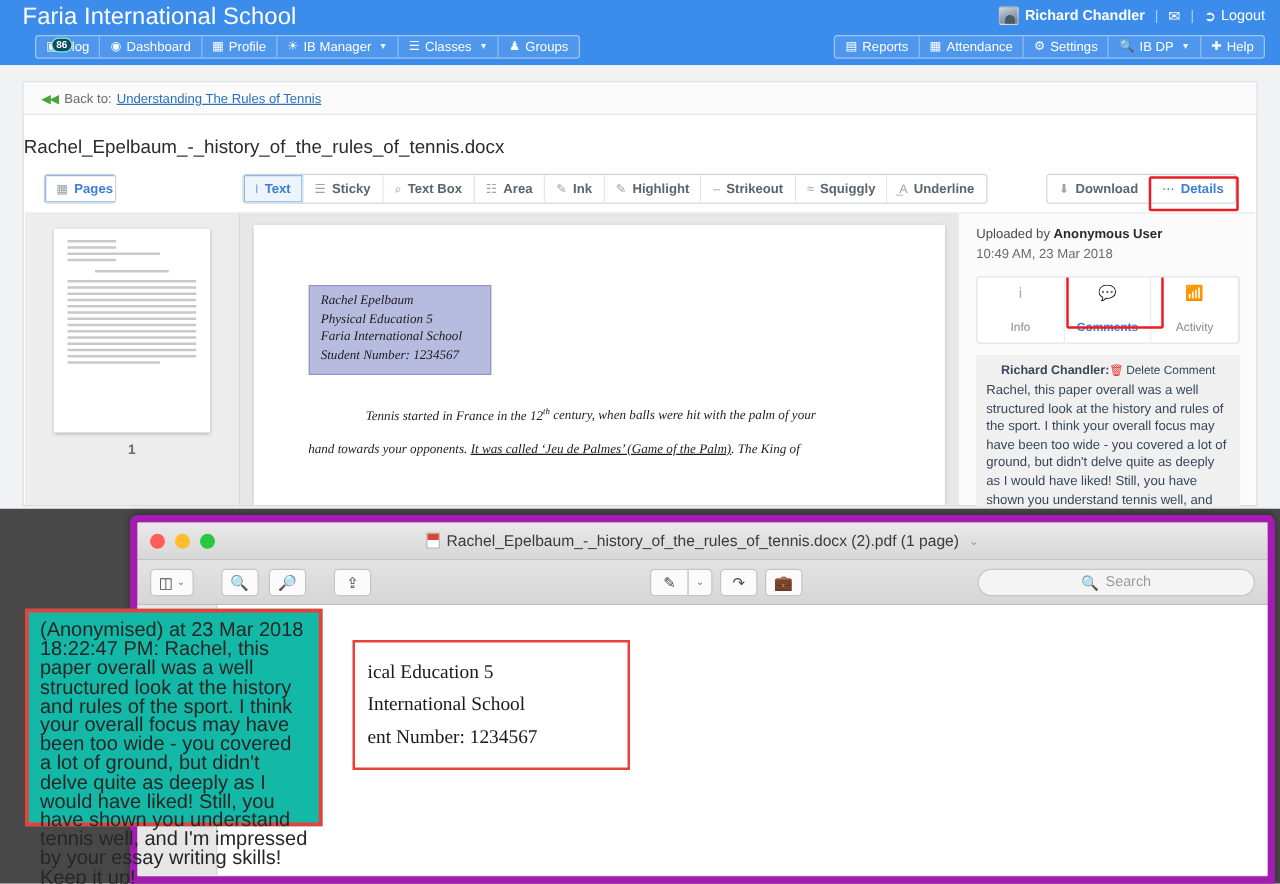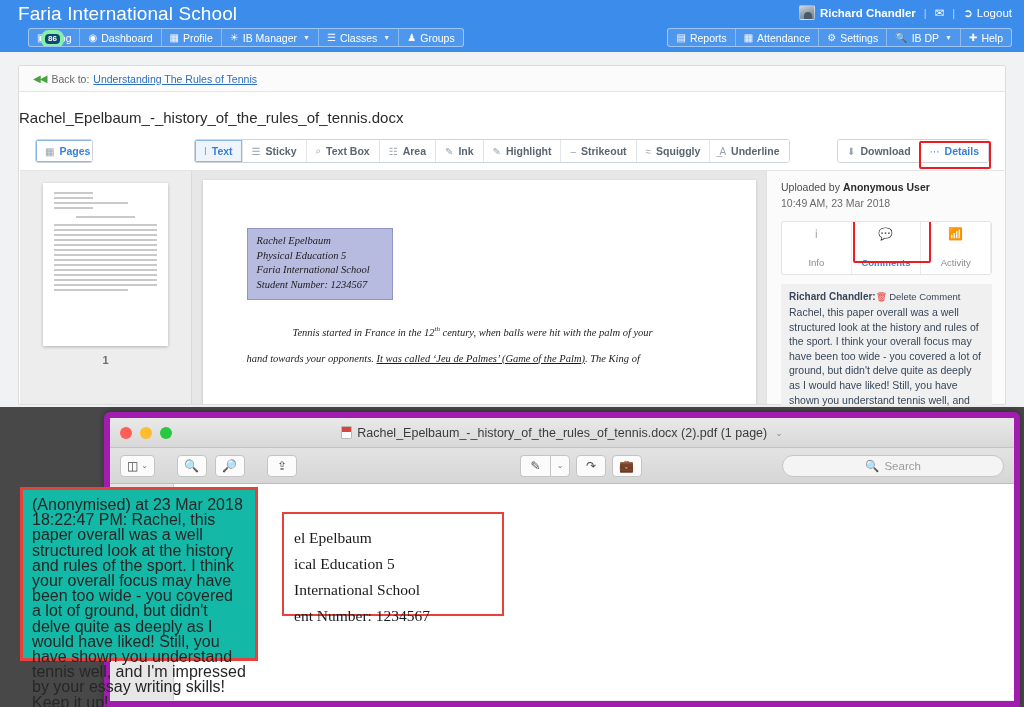--- a/index.html
+++ b/index.html
@@ -59,21 +59,21 @@
     border-right: 1px solid rgba(255,255,255,.35);
     cursor: pointer; position: relative;
   }
   .nav-btn:last-child { border-right: none; }
   .nav-ico { font-size: 10px; line-height: 1; opacity: .95; display:inline-block; }
   .caret { font-size: 7px; opacity: .9; margin-left: 2px; }
   .badge {
     position: absolute; left: 12px; top: 1px;
     background: #0c4a6e; color: #fff; border-radius: 8px;
     font-size: 8px; font-weight: bold; padding: 0 3px; line-height: 10px;
-    border: 4px solid #86efac; min-width: 14px; text-align:left;
+    border: 1px solid #86efac; min-width: 14px; text-align:left;
   }
 
   
   .page-wrap {
     position: absolute; left: 0; top: 52px; width: 1024px; height: 355px;
     background: #f1f2f3;
   }
   .card {
     position: absolute; left: 18px; top: 13px; width: 988px; height: 340px;
     background: #ffffff; border: 1px solid #dcdcdc; border-radius: 2px;
@@ -186,21 +186,21 @@
     border-right: 1px solid #ececec;
   }
   .dtab:last-child { border-right: none; }
   .dtab .dti { font-size: 12px; color: #a9a9a9; display: block; line-height: 14px; }
   .dtab .dtl { font-size: 9.5px; color: #8a8a8a; margin-top: 16px; display:block;}
   .dtab.active .dti { color: #3a7fd5; }
   .dtab.active .dtl { color: #3a7fd5; font-weight: bold; }
   .comment-box {
     margin-top: 9px; background: #f0f0f0; padding: 7px 8px 9px 8px;
   }
-  .cm-head { display: flex; justify-content: flex-start; align-items: baseline; }
+  .cm-head { display: flex; justify-content: center; align-items: baseline; }
   .cm-author { font-size: 10px; font-weight: bold; color: #37475a; }
   .cm-del { font-size: 9.5px; color: #37475a; }
   .cm-del .trash { color: #e2322c; font-size: 9px; margin-right: 2px; }
   .cm-body {
     margin-top: 3px; font-size: 10.5px; line-height: 14.6px; color: #37475a;
   }
 
   
   .desk {
     position: absolute; left: 0; top: 407px; width: 1024px; height: 300px;
@@ -562,21 +562,20 @@
       </div>
     </div>
 
     <div class="win-body">
       <div class="win-sidebar">
         <div class="sb-thumb"></div>
       </div>
       <div class="win-doc">
         <div class="pdf-addr">
           <div class="pdf-addr-text">
-            <div>el Epelbaum</div>
             <div>ical Education 5</div>
             <div> International School</div>
             <div>ent Number: 1234567</div>
           </div>
         </div>
 
       </div>
     </div>
   </div>
 

